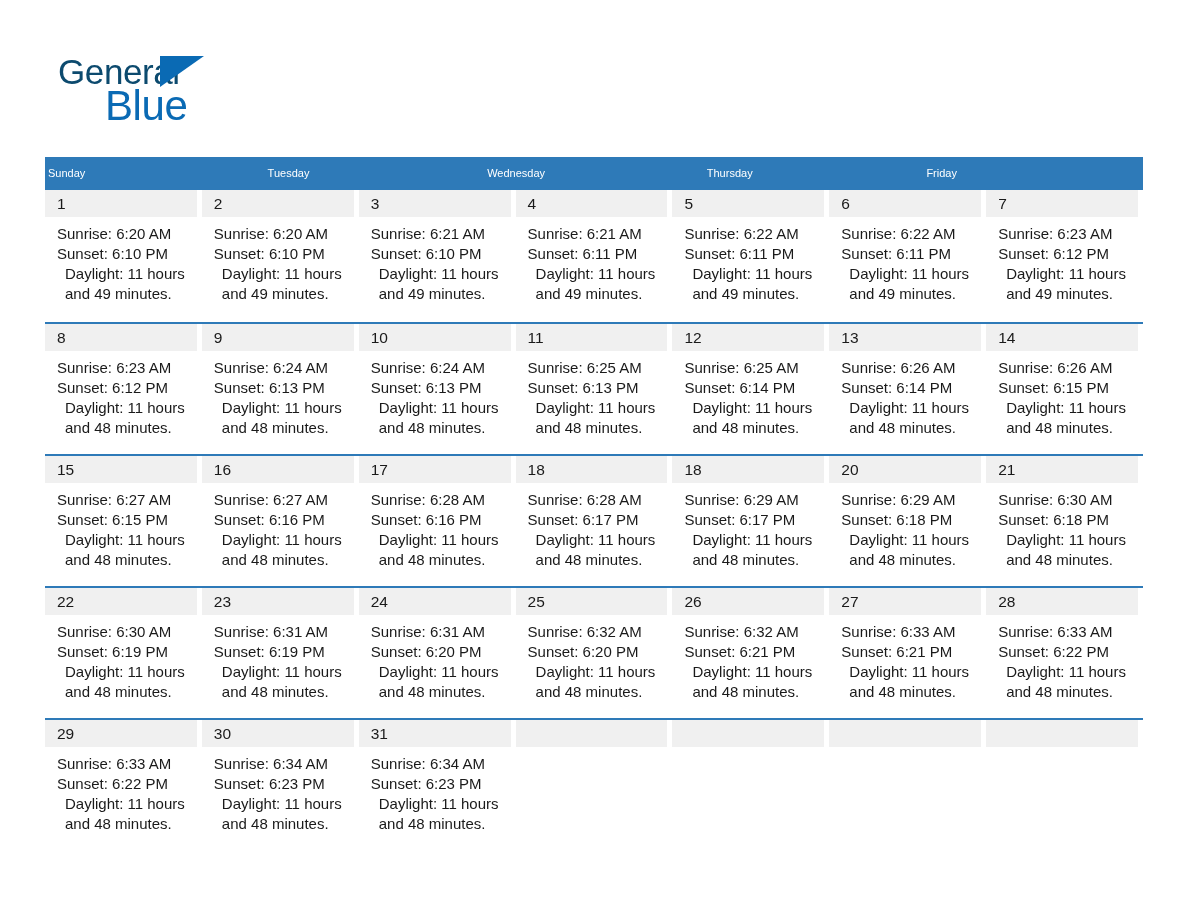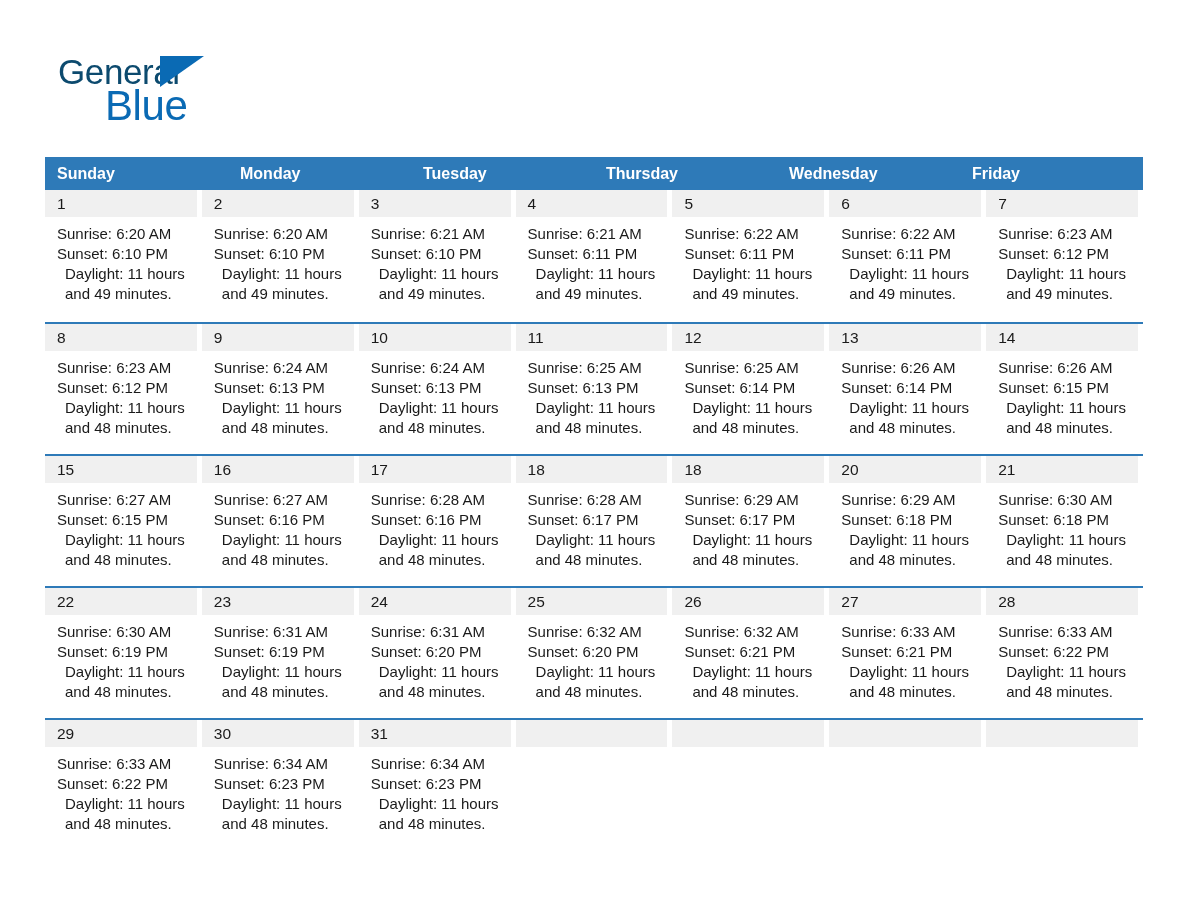--- a/index.html
+++ b/index.html
@@ -97,27 +97,26 @@
   }
   .weekday-header {
     display: flex;
     background: #2E7AB8;
     width: 100%;
     height: 33px;
   }
   .weekday-cell {
     flex: 1 1 0;
     color: #ffffff;
-    font-size: 16px;
+    font-size: 11px;
     line-height: 33px;
-    padding-left: 12px;
+    padding-left: 3px;
     box-sizing: border-box;
     white-space: nowrap;
     overflow: hidden;
-    font-weight: bold;
   }
 
   .week-row {
     display: flex;
     width: 100%;
     border-top: 2px solid #2E7AB8;
     height: 132px;
     box-sizing: border-box;
   }
   .week-row.first {
@@ -171,24 +170,23 @@
       <span class="logo-blue">Blue</span>
     </div>
 
 
   </div>
 
   <div class="calendar">
 
     <div class="weekday-header">
       <div class="weekday-cell">Sunday</div>
-      <div class="weekday-cell">Monday</div>
       <div class="weekday-cell">Tuesday</div>
+      <div class="weekday-cell">Wednesday</div>
       <div class="weekday-cell">Thursday</div>
-      <div class="weekday-cell">Wednesday</div>
       <div class="weekday-cell">Friday</div>
     </div>
 
     <div class="week-row first">
       <div class="day-cell">
         <div class="day-number">1</div>
         <div class="day-body">
           <div>Sunrise: 6:20 AM</div>
           <div>Sunset: 6:10 PM</div>
           <div class="wrap">Daylight: 11 hours and 49 minutes.</div>

